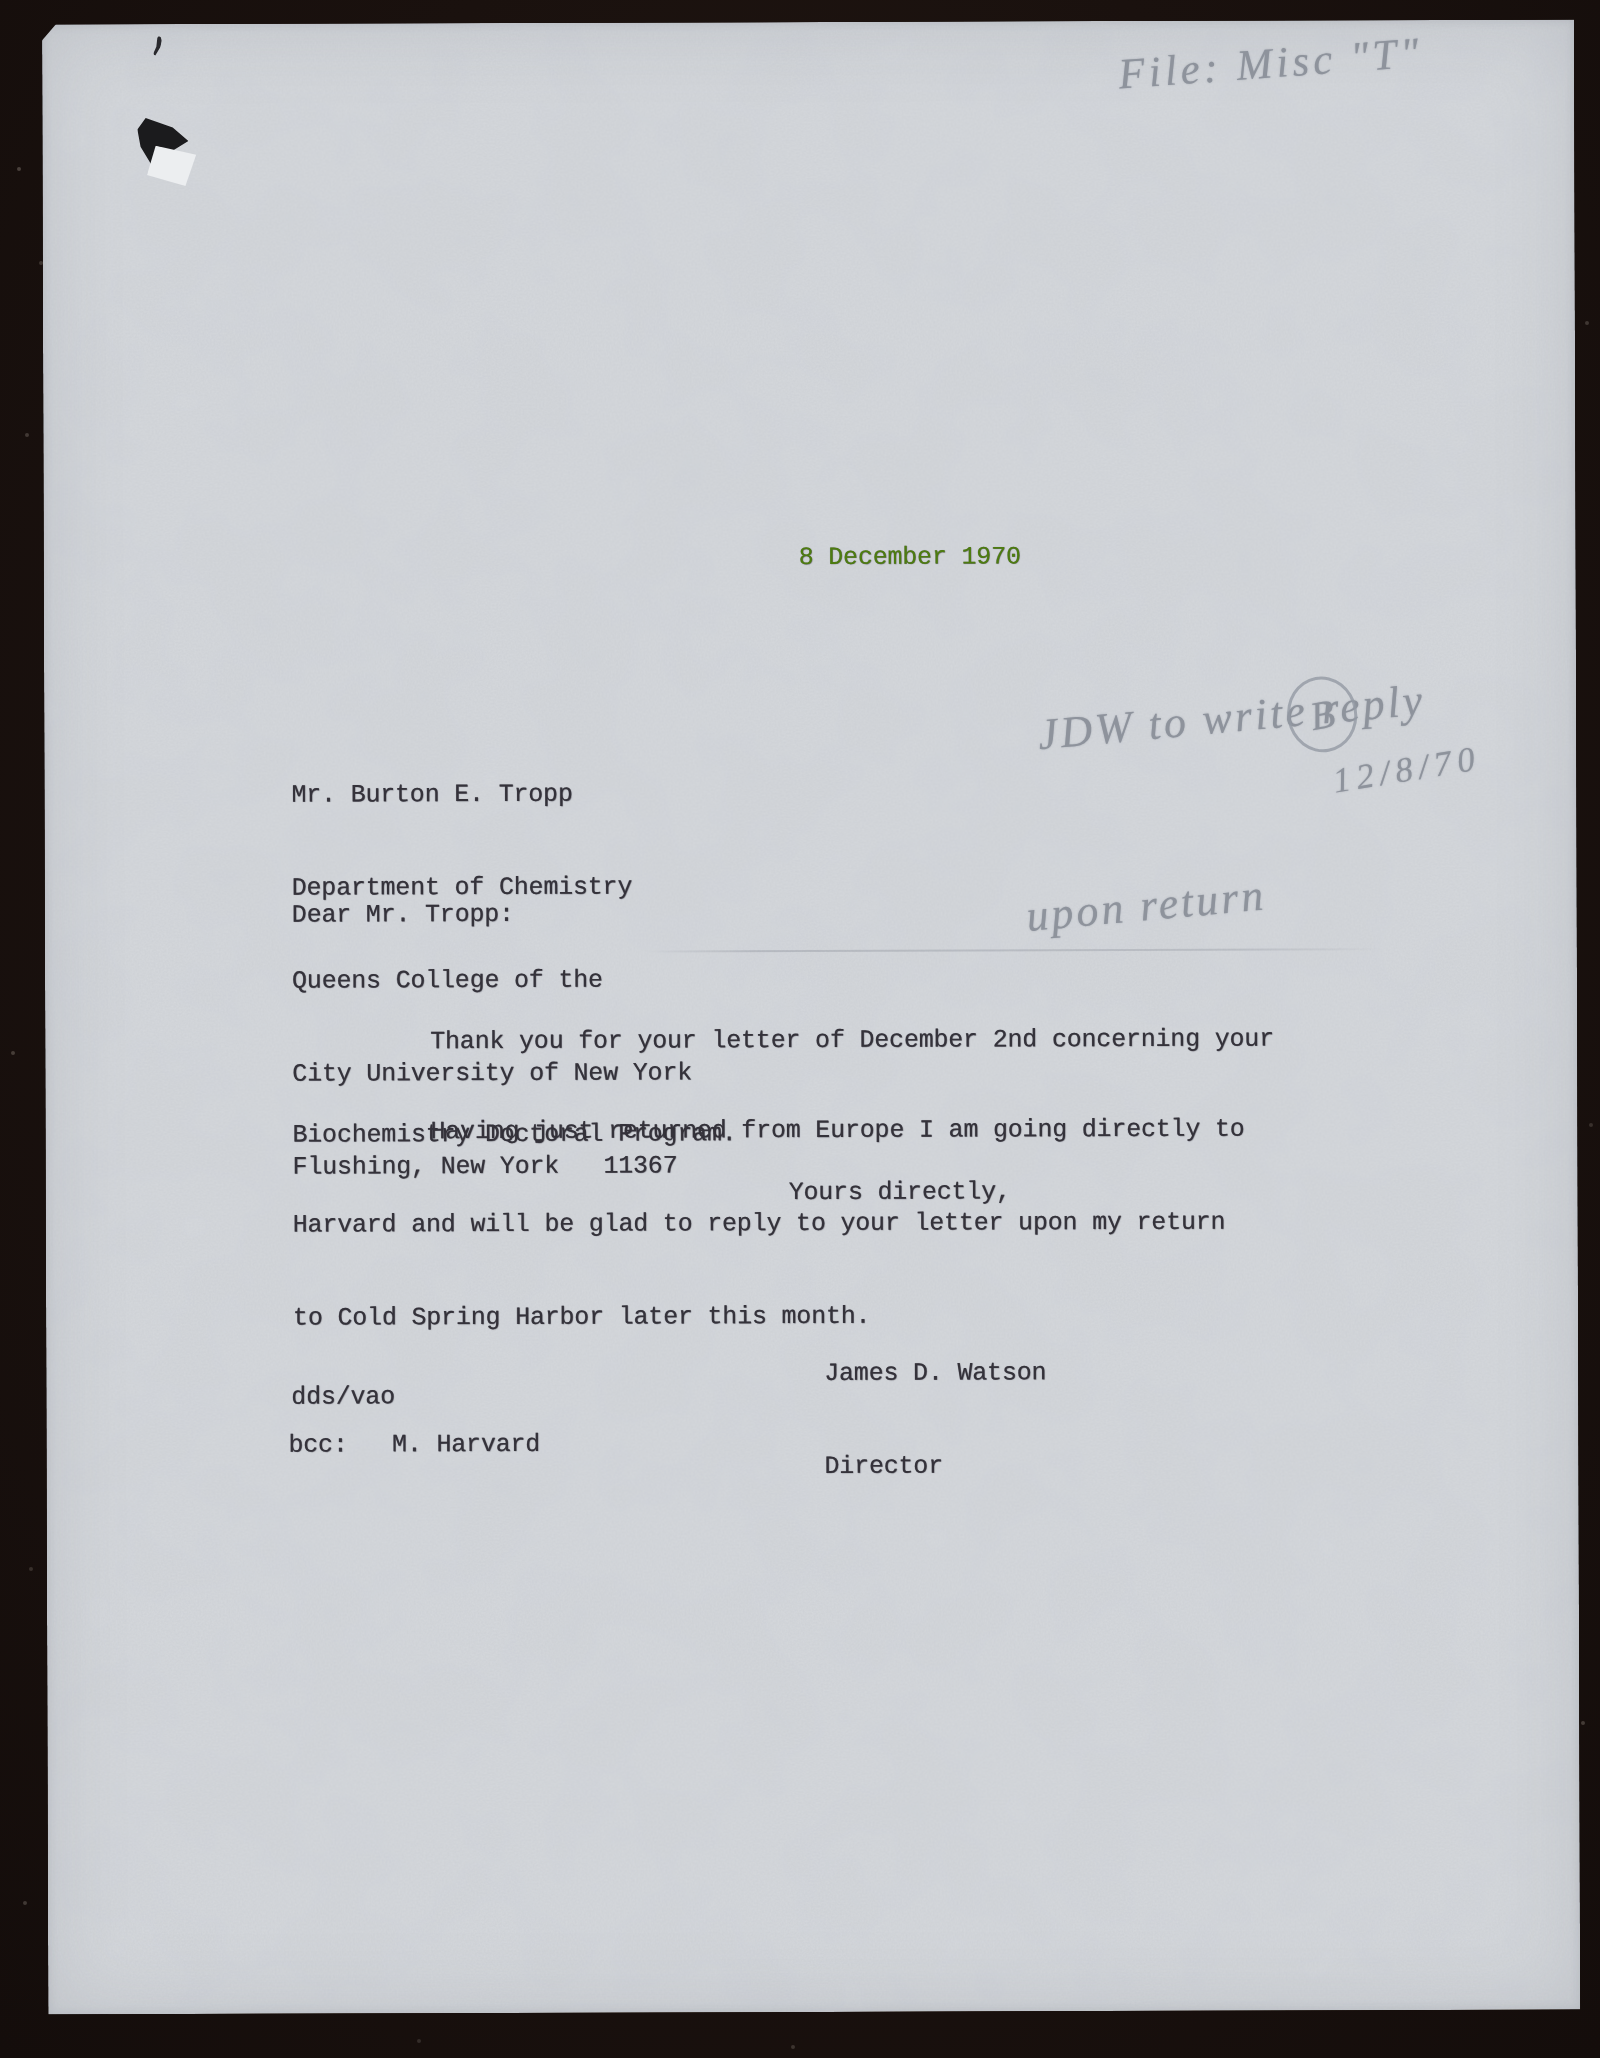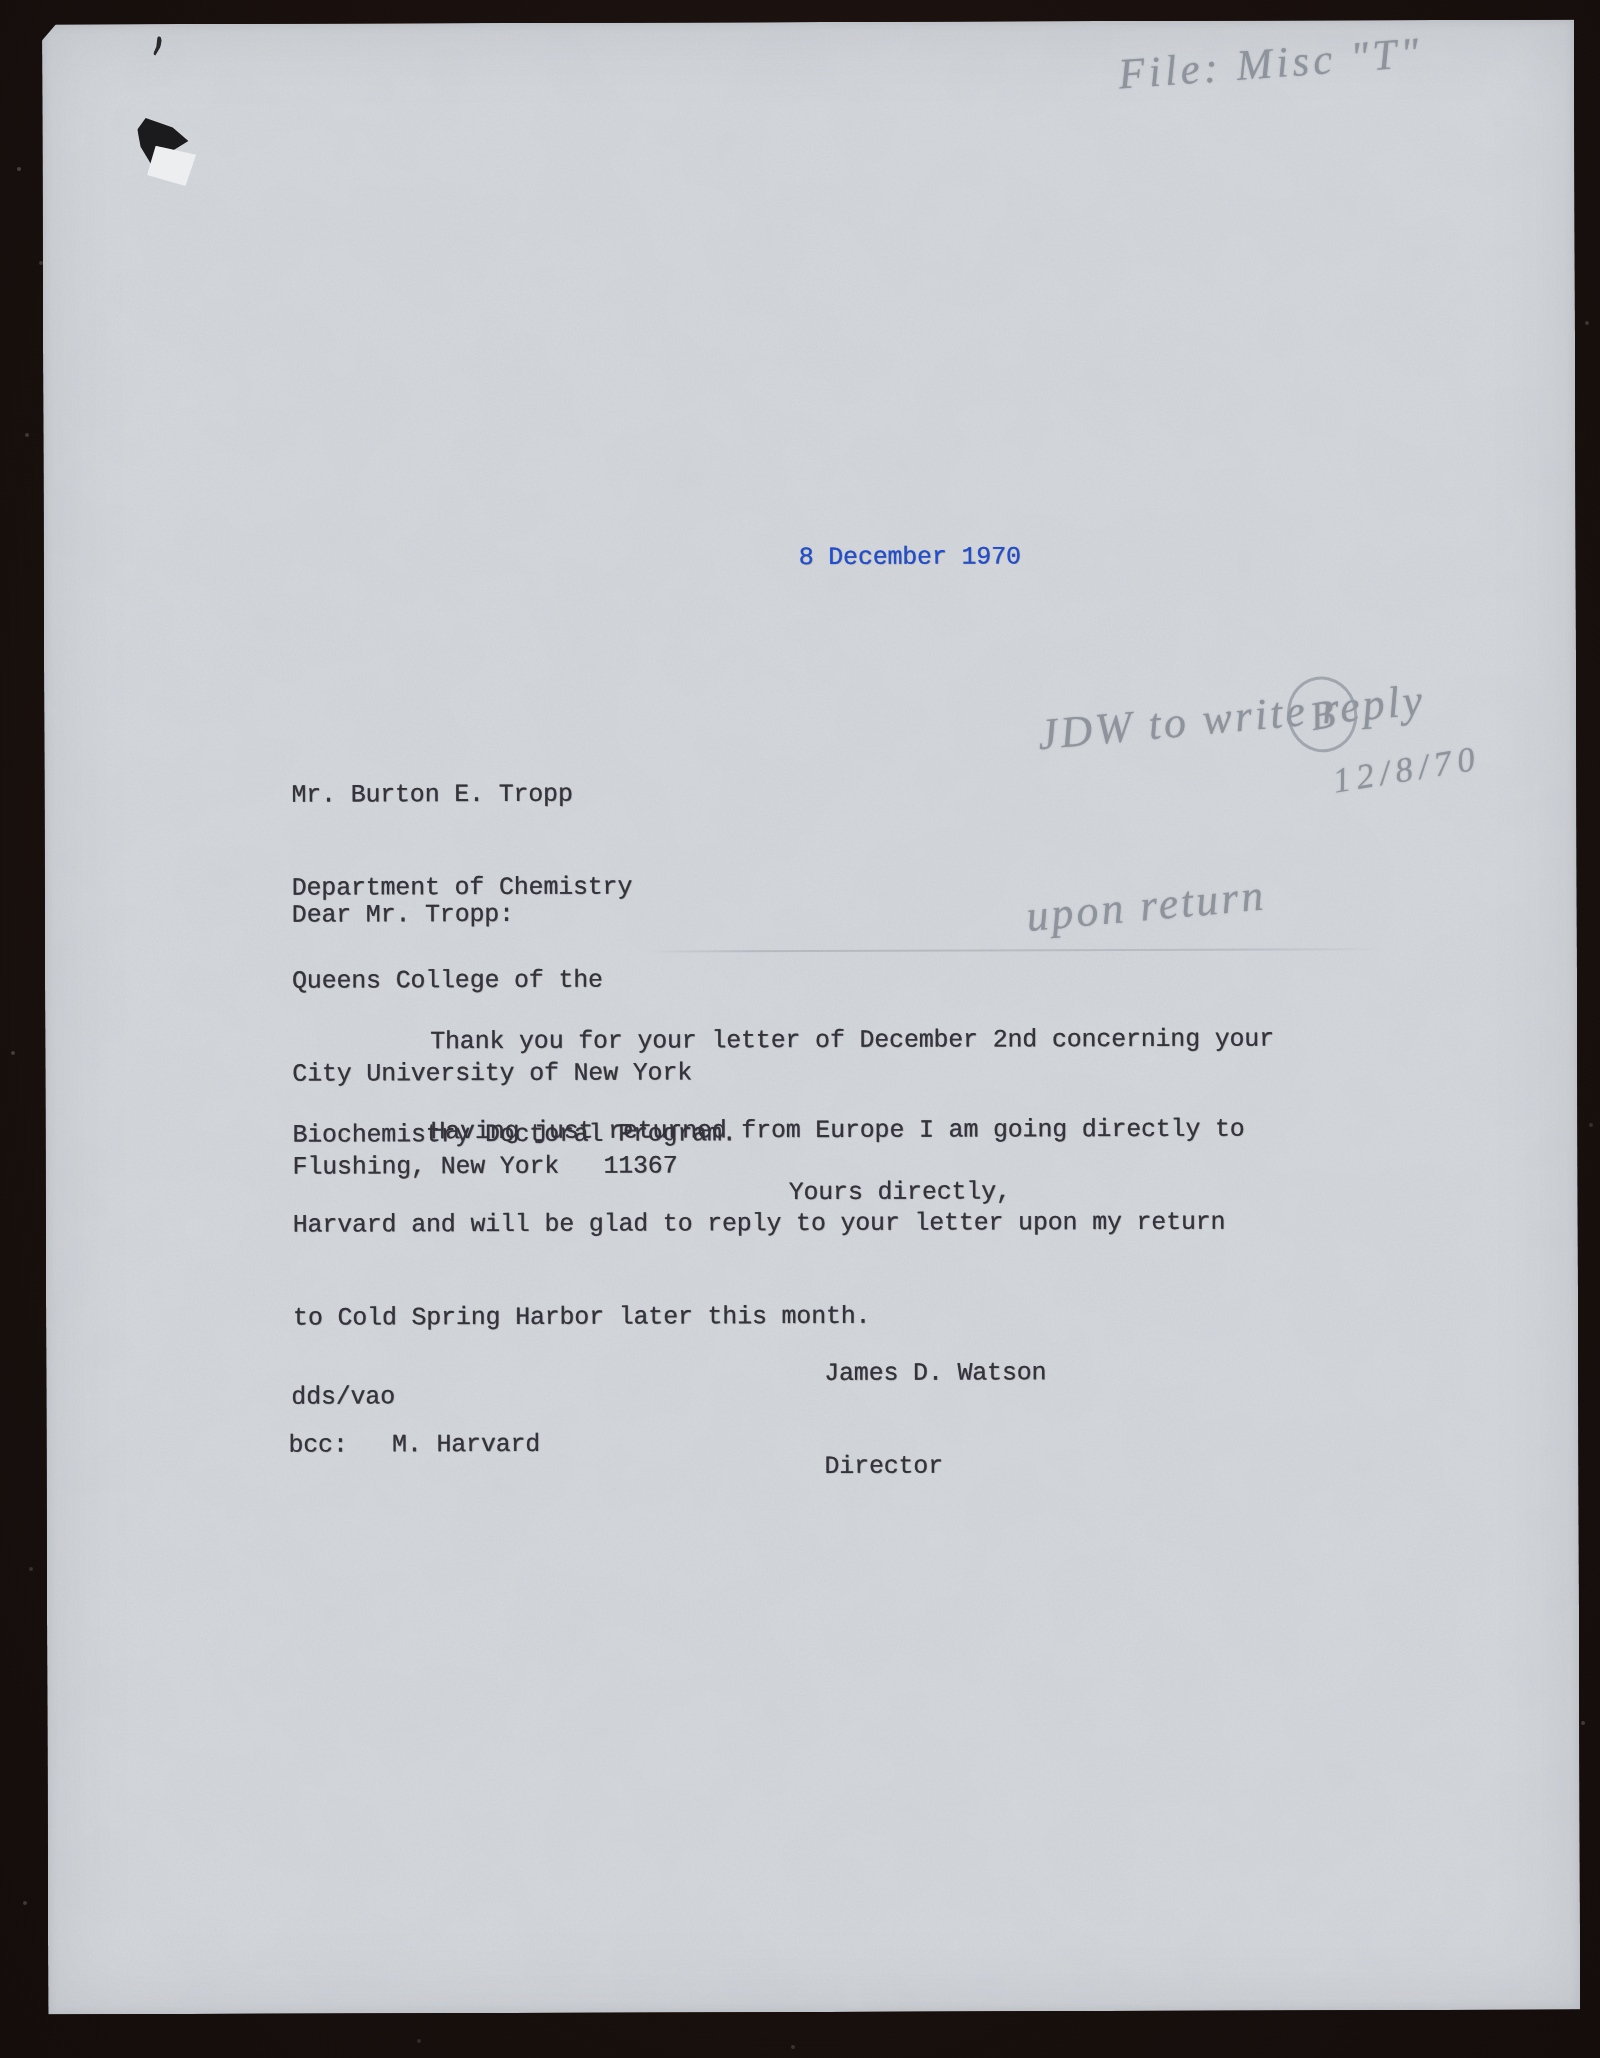--- a/index.html
+++ b/index.html
@@ -145,21 +145,21 @@
       <rect width="1532" height="1990" filter="url(#blotch)"></rect>
     </svg>
 
     <div class="tick-mark"></div>
     <div class="tape-mark"></div>
     <div class="tape-mark-white"></div>
     <div class="crease"></div>
 
     <div class="hw file-note" style="color: rgb(142, 147, 156);">File: Misc "T"</div>
 
-    <div class="typed" style="left: 755px; top: 520px; color: #1d4ed8;">8 December 1970</div>
+    <div class="typed" style="left: 755px; top: 520px; color: #4d7c0f;">8 December 1970</div>
 
     <div class="hw reply-note" style="color: rgb(142, 147, 156);">
       <div class="line-1">JDW to write reply</div>
       <div class="line-2">upon return</div>
     </div>
 
     <div class="hw circled-initial" style="color: rgb(142, 147, 156);">
       <span>B</span>
     </div>
 

